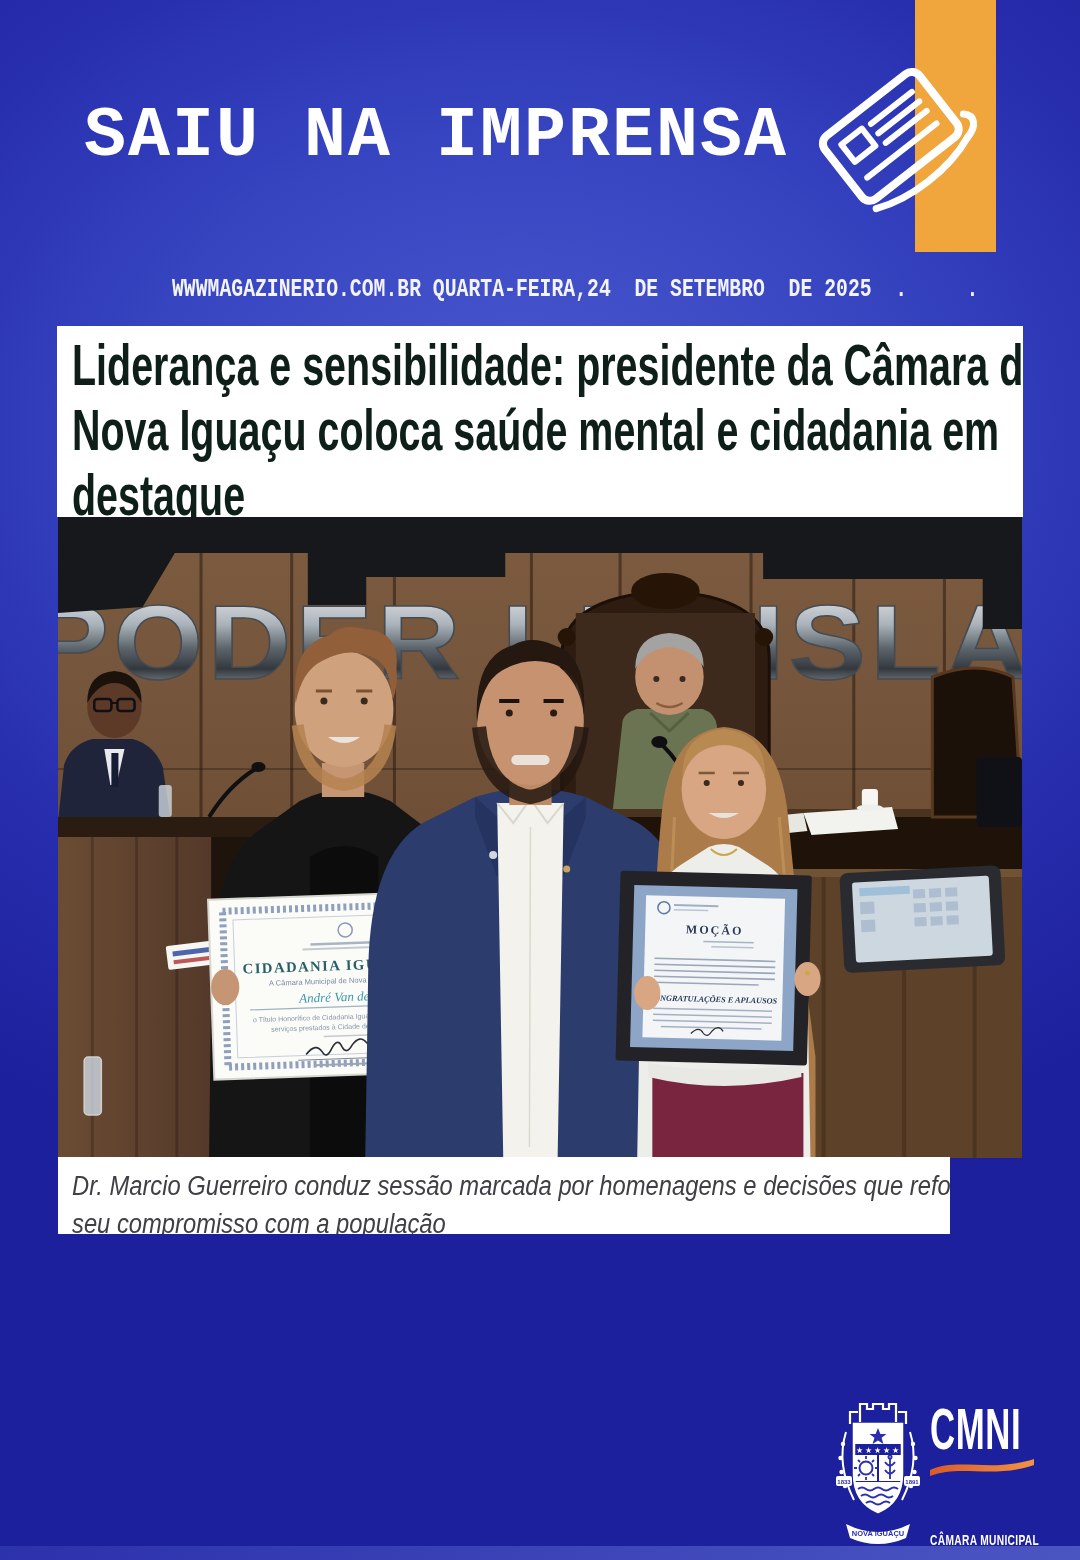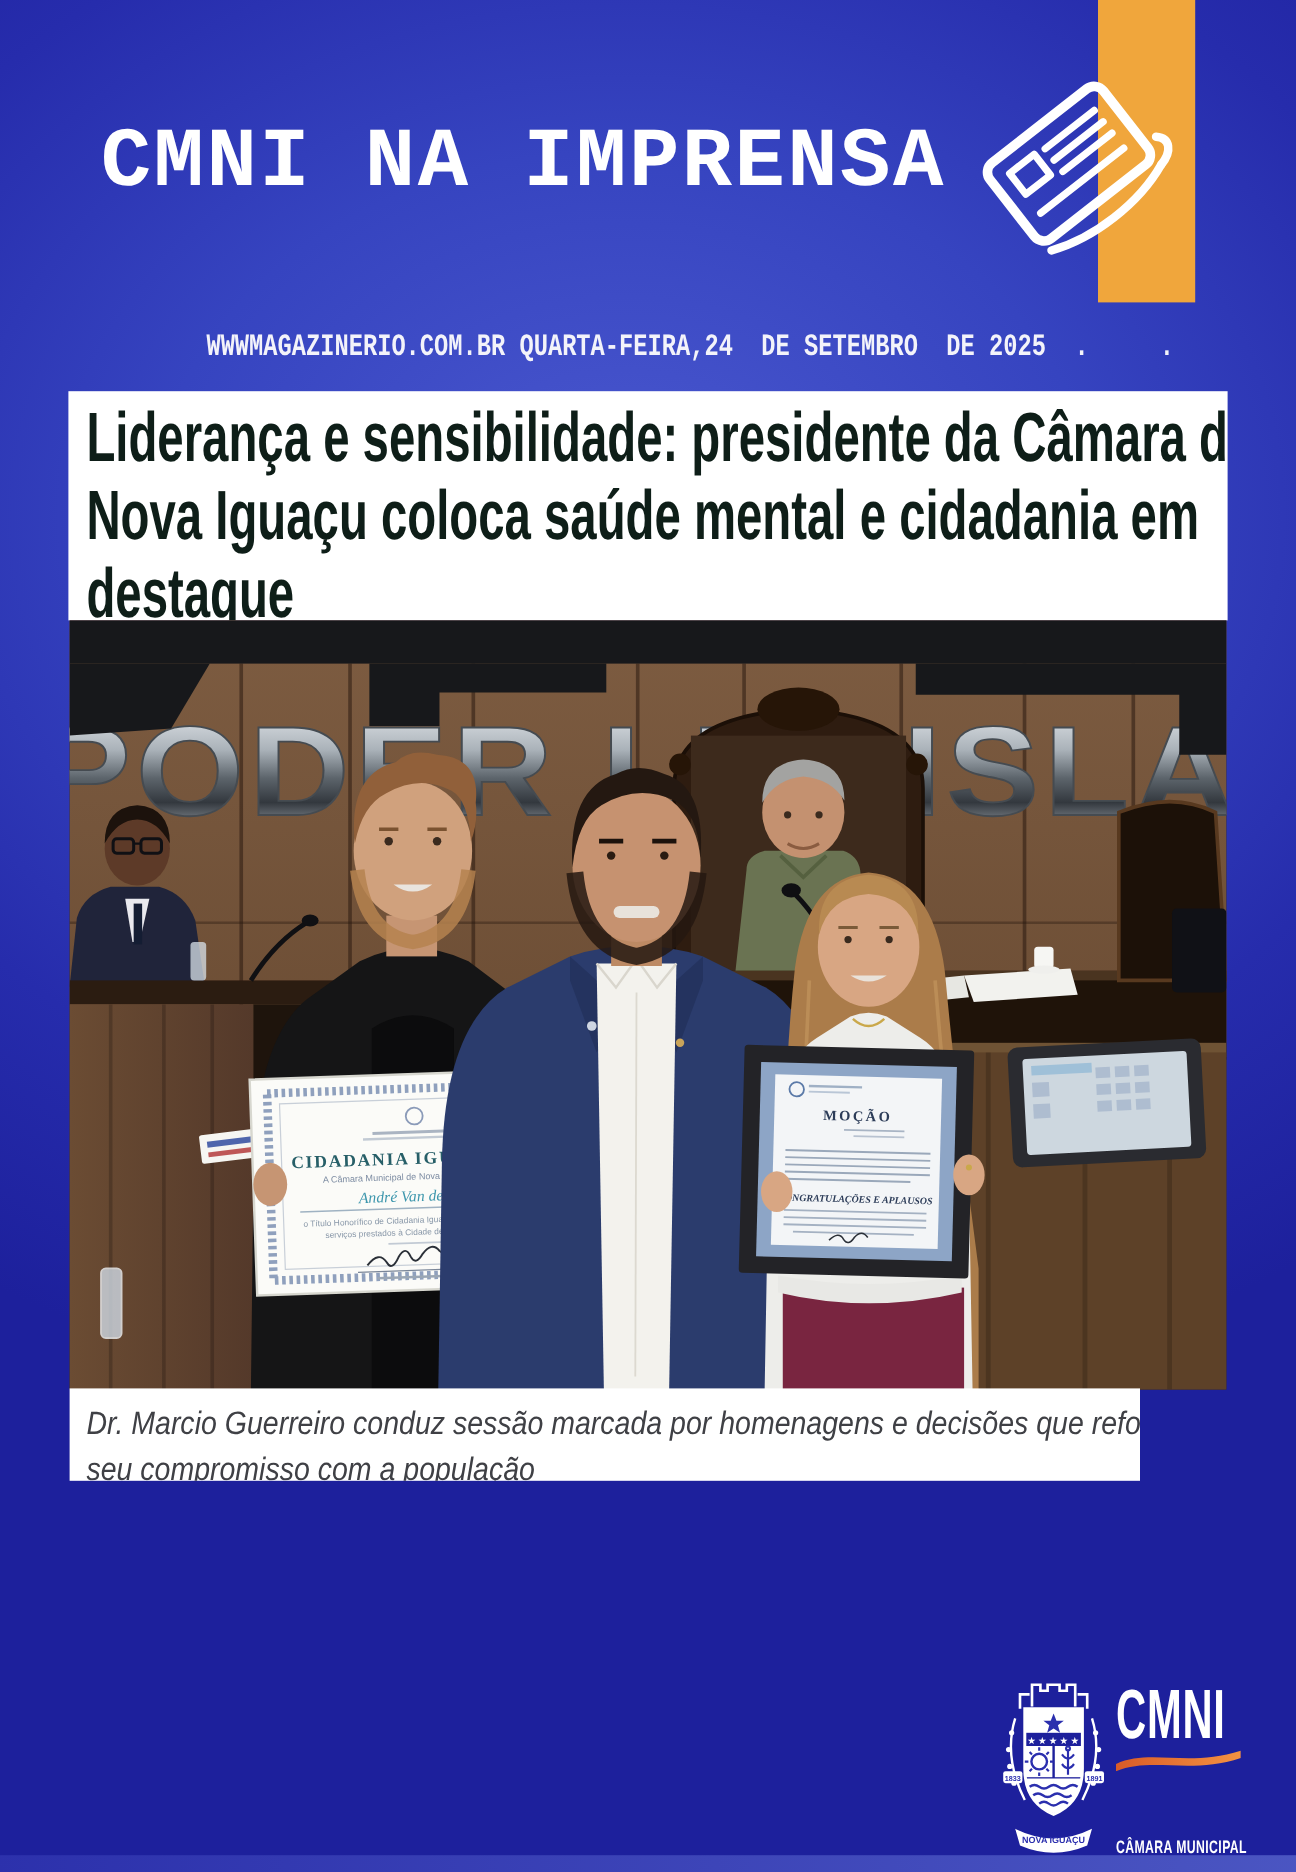--- a/index.html
+++ b/index.html
@@ -45,21 +45,21 @@
       <rect x="52" y="58" width="26" height="22" stroke-width="6"></rect>
       <line x1="88" y1="60" x2="140" y2="60" stroke-width="6"></line>
       <line x1="88" y1="72" x2="140" y2="72" stroke-width="6"></line>
       <line x1="88" y1="84" x2="140" y2="84" stroke-width="6"></line>
       <line x1="52" y1="100" x2="140" y2="100" stroke-width="6"></line>
       <path d="M40,130 C74,144 122,144 156,130" stroke-width="7"></path>
       <path d="M156,130 c14,-3 20,-13 11,-21" stroke-width="7"></path>
     </g>
   </svg>
 
-  <h1 class="page-title">CMNI NA IMPRENSA</h1>
+  <h1 class="page-title">SAIU NA IMPRENSA</h1>
 
   <div class="dateline">WWWMAGAZINERIO.COM.BR QUARTA-FEIRA,24  DE SETEMBRO  DE 2025  .     .</div>
 
   <div class="headline-box">
     <div class="headline" style="top:6px">Liderança e sensibilidade: presidente da Câmara de</div>
     <div class="headline" style="top:71px">Nova Iguaçu coloca saúde mental e cidadania em</div>
     <div class="headline" style="top:136px">destaque</div>
   </div>
 
   <div class="photo-frame">

